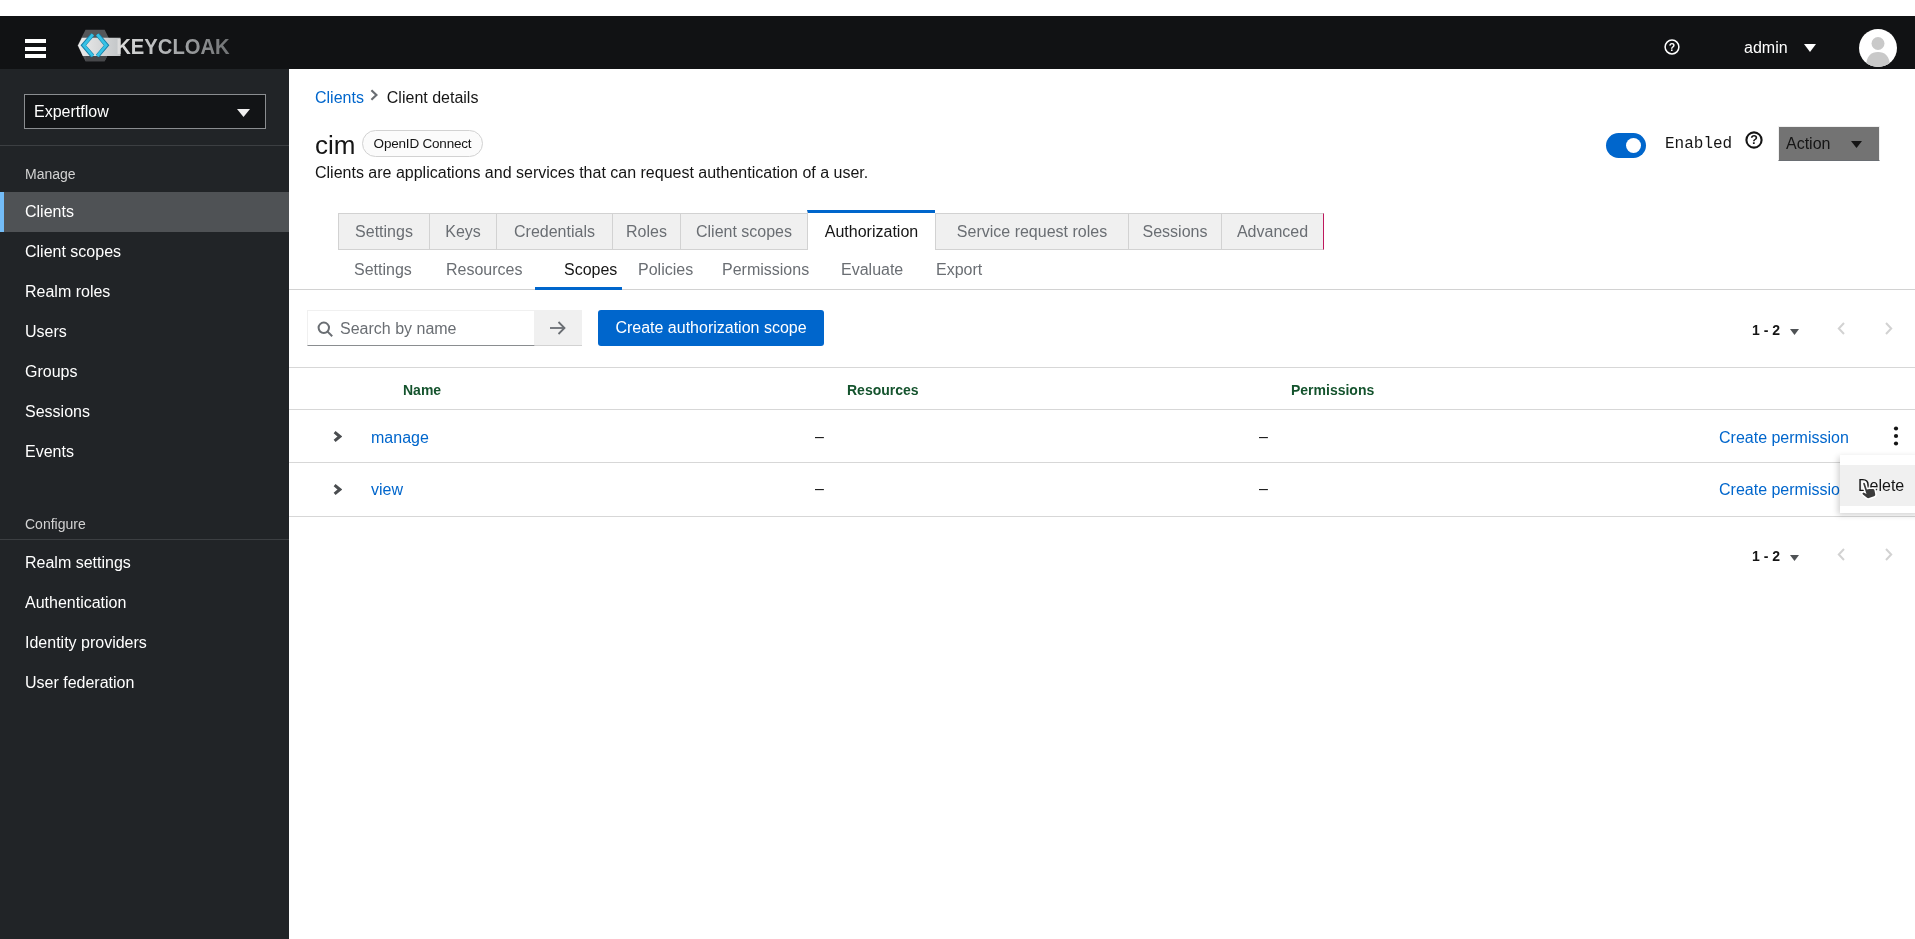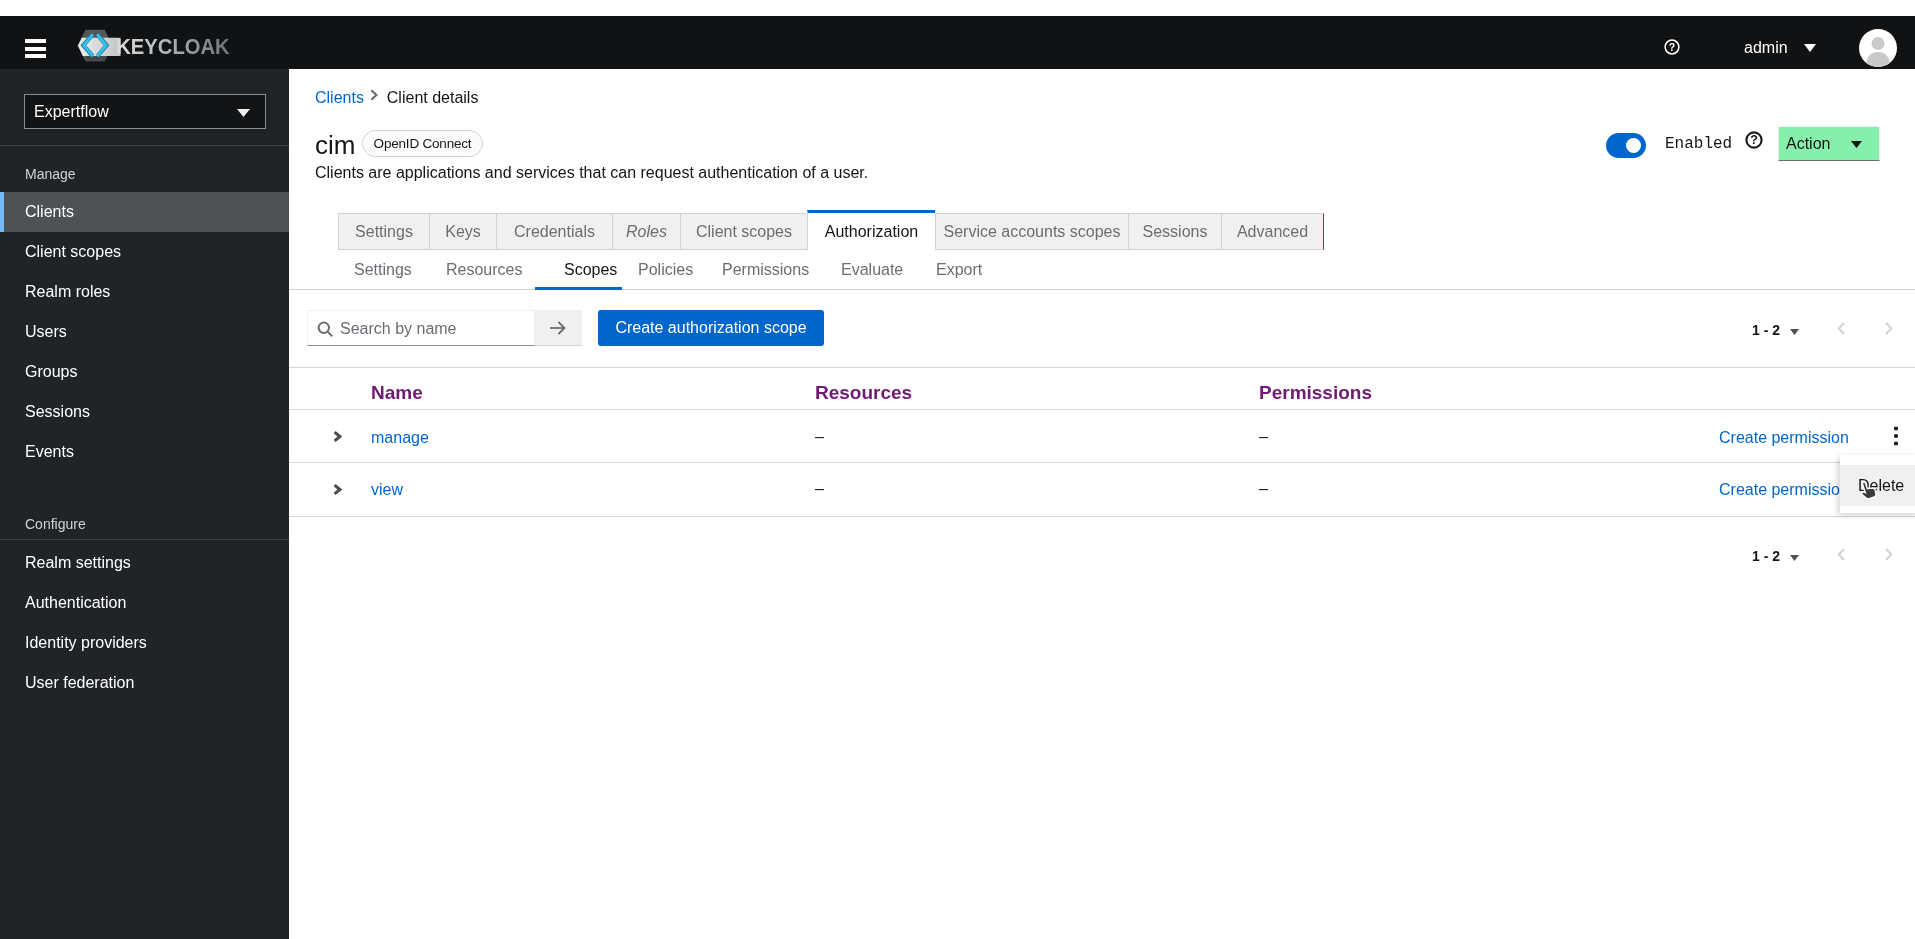--- a/index.html
+++ b/index.html
@@ -27,21 +27,21 @@
   #crumb .cur { color:#151515; }
   
   #title { position:absolute; left:26px; top:61px; font-size:26px; font-weight:500; color:#151515; }
   #badge { position:absolute; left:73px; top:61px; width:121px; height:27px; line-height:25px; text-align:center; border:1px solid #d2d2d2; border-radius:14px; background:#fbfbfb; font-size:13.5px; color:#151515; letter-spacing:-0.2px; }
   #desc { position:absolute; left:26px; top:95px; font-size:16px; color:#151515; }
   
   #toggle { position:absolute; left:1317px; top:64px; width:40px; height:25px; border-radius:12.5px; background:#0066cc; }
   #toggle .knob { position:absolute; right:5px; top:5px; width:15px; height:15px; border-radius:50%; background:#fff; }
   #enabled { position:absolute; left:1376px; top:66px; font-size:16px; color:#151515;font-family:Liberation Mono, monospace; }
   #helpico { position:absolute; left:1456px; top:62px; }
-  #action { position:absolute; left:1489px; top:57px; width:102px; height:35px; background:#86efac; border:1px solid #f0f0f0; border-bottom:1px solid #6a6e73; font-size:16px; color:#151515; line-height:33px; padding-left:7px; }
+  #action { position:absolute; left:1489px; top:57px; width:102px; height:35px; background:#737373; border:1px solid #f0f0f0; border-bottom:1px solid #6a6e73; font-size:16px; color:#151515; line-height:33px; padding-left:7px; }
   #action svg { position:absolute; left:72px; top:14px; }
 
   
   .tab { position:absolute; top:144px; height:37px; background:#f0f0f0; border:1px solid #d2d2d2; border-right:none; color:#6a6e73; font-size:16px; text-align:center; line-height:36px; }
   .tab.last { border-right:1px solid #be185d; }
   .tab.active { background:#fff; border:none; border-left:1px solid #d2d2d2; border-top:3px solid #0066cc; top:141px; height:40px; color:#151515; line-height:38px; }
   
   .stab { position:absolute; top:193px; height:16px; line-height:16px; font-size:16px; color:#6a6e73; }
   .stab.active { color:#151515; }
   #subline { position:absolute; left:0; top:220px; width:1626px; height:1px; background:#d2d2d2; }
@@ -49,21 +49,21 @@
 
   
   #search { position:absolute; left:18px; top:241px; width:228px; height:36px; background:#fff; border:1px solid #f0f0f0; border-bottom:1px solid #8a8d90; }
   #searchbtn { position:absolute; left:246px; top:241px; width:47px; height:36px; background:#f0f0f0; border-bottom:1px solid #d2d2d2; }
   #search .ph { position:absolute; left:32px; top:9px; font-size:16px; color:#6a6e73; }
   #createbtn { position:absolute; left:309px; top:241px; width:226px; height:36px; background:#0066cc; color:#fff; border-radius:3px; font-size:16px; text-align:center; line-height:36px; }
   .pagwrap { position:absolute; font-size:14px; font-weight:700; color:#151515; }
 
   
   .hline { position:absolute; left:0; width:1626px; height:1px; background:#d7d7d7; }
-  .th { position:absolute; font-size:19px; font-weight:700; color:#701a75; }
+  .th { position:absolute; font-size:14px; font-weight:700; color:#14532d;margin-left:32px; }
   .tlink { position:absolute; font-size:16px; color:#0066cc; }
   .dash { position:absolute; font-size:16px; color:#151515; }
 
   
   #menu { position:absolute; left:1551px; top:386px; width:80px; height:58px; background:#fff; box-shadow:-2px 2px 6px rgba(0,0,0,0.18); }
   #menu .item { position:absolute; left:0; top:10px; width:80px; height:41px; background:#f0f0f0; font-size:16px; color:#151515; line-height:41px; padding-left:18px; }
 </style>
 </head>
 <body>
 
@@ -159,24 +159,24 @@
   </svg>
   <div id="action">Action
     <svg width="11" height="7" viewBox="0 0 11 7">
         <polygon points="0,0 11,0 5.5,7" fill="#151515"></polygon>
       </svg>
   </div>
 
   <div class="tab" style="left:49px; width:91px;">Settings</div>
   <div class="tab" style="left:140px; width:67px;">Keys</div>
   <div class="tab" style="left:207px; width:116px;">Credentials</div>
-  <div class="tab" style="left:323px; width:68px;font-style:italic;">Roles</div>
+  <div class="tab" style="left:323px; width:68px;">Roles</div>
   <div class="tab" style="left:391px; width:127px;">Client scopes</div>
   <div class="tab active" style="left:518px; width:128px;">Authorization</div>
-  <div class="tab" style="left:646px; width:193px;">Service accounts scopes</div>
+  <div class="tab" style="left:646px; width:193px;">Service request roles</div>
   <div class="tab" style="left:839px; width:93px;">Sessions</div>
   <div class="tab last" style="left:932px; width:103px;">Advanced</div>
 
   <div class="stab" style="left:65px;">Settings</div>
   <div class="stab" style="left:157px;">Resources</div>
   <div class="stab active" style="left:262px;margin-left:13px;">Scopes</div>
   <div class="stab" style="left:349px;">Policies</div>
   <div class="stab" style="left:433px;">Permissions</div>
   <div class="stab" style="left:552px;">Evaluate</div>
   <div class="stab" style="left:647px;">Export</div>

